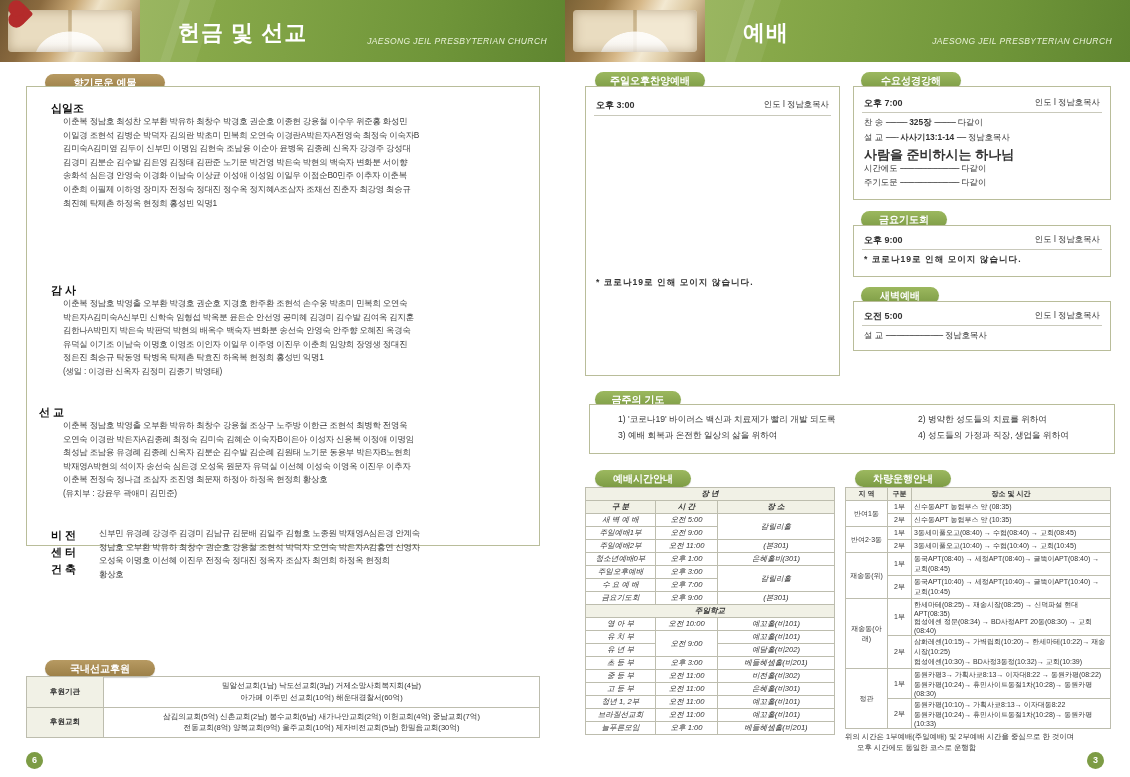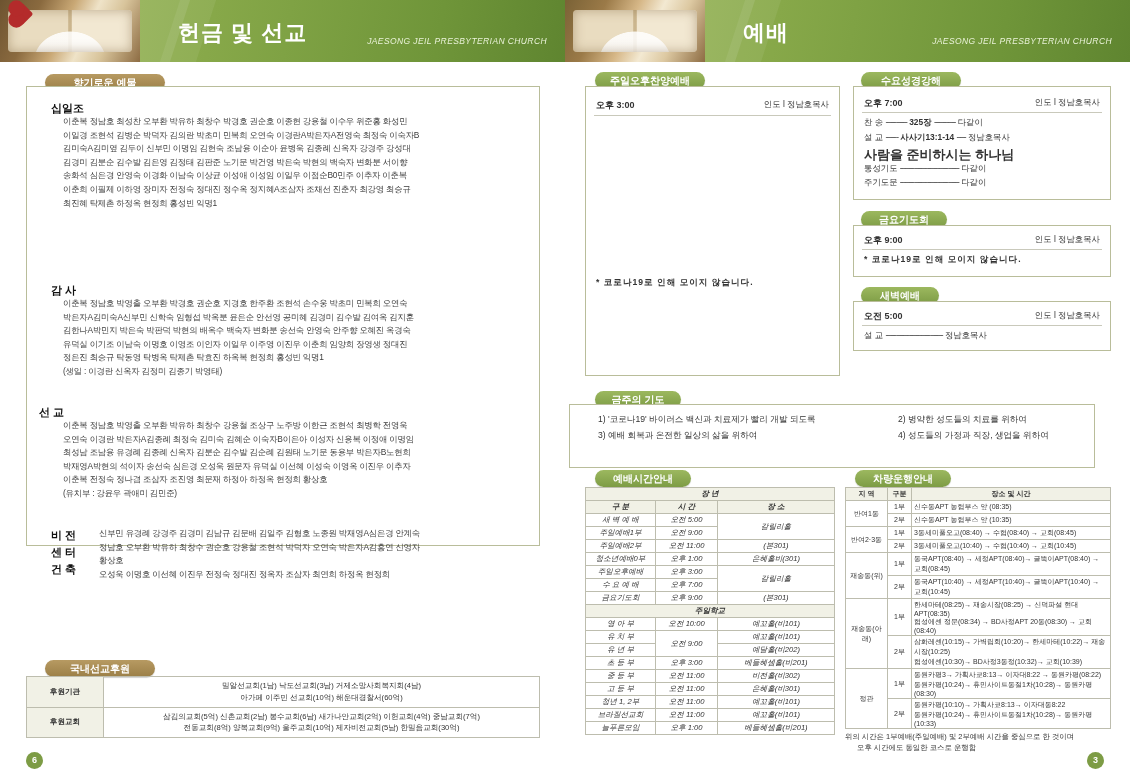--- a/index.html
+++ b/index.html
@@ -153,22 +153,22 @@
     </div>
 
     <div style="position:absolute; left:24px; top:440px; width:44px; line-height:1.55;" class="grp-title">
       <div>비 전</div>
       <div>센 터</div>
       <div>건 축</div>
     </div>
     <div class="names" style="position:absolute; left:72px; top:440px; width:422px;">
       <span style="display:block">신부민 유경례 강경주 김경미 김남규 김문배 김일주 김형호 노종원 박재영A심은경 안계숙</span>
       <span style="display:block">정남호 오부환 박유하 최창수 권순호 강용철 조현석 박덕자 오연숙 박은자A김흥연 신영자</span>
+      <span style="display:block">오성욱 이명호 이선혜 이진우 전정숙 정대진 정옥자 조삼자 최연희 하정옥 현정희</span>
       <span style="display:block">황상호</span>
-      <span style="display:block">오성욱 이명호 이선혜 이진우 전정숙 정대진 정옥자 조삼자 최연희 하정옥 현정희</span>
     </div>
   </div>
 
   <div class="pill brown" style="left:45px; top:660px; width:110px;">국내선교후원</div>
 
   <table style="position:absolute; left:26px; top:676px; width:514px;">
     <tbody>
         <tr>
       <td class="tbl-head" style="width:77px;">후원기관</td>
       <td style="padding:3px 6px;">
@@ -227,21 +227,21 @@
       <span>설    교</span>
       <span class="dash">-------</span>
       <span style="font-weight:bold;">사사기13:1-14</span>
       <span class="dash">-----</span>
       <span>정남호목사</span>
     </div>
 
     <div style="position:absolute; left:10px; top:59px; width:210px; font-size:13px; font-weight:bold;">사람을 준비하시는 하나님</div>
 
     <div style="position:absolute; left:10px; top:76px; right:10px; font-size:8.4px;">
-      <span>통성기도</span>
+      <span>시간에도</span>
       <span class="dash">---------------------------------</span>
       <span>다같이</span>
     </div>
     <div style="position:absolute; left:10px; top:90px; right:10px; font-size:8.4px;">
       <span>주기도문</span>
       <span class="dash">---------------------------------</span>
       <span>다같이</span>
     </div>
   </div>
 
@@ -259,21 +259,21 @@
     <div style="position:absolute; right:10px; top:8px; font-size:8.4px;">인도 l 정남호목사</div>
     <div class="divline" style="position:absolute; left:8px; right:8px; top:23px;"></div>
     <div style="position:absolute; left:10px; top:28px; right:10px; font-size:8.4px;">
       <span>설    교</span>
       <span class="dash">--------------------------------</span>
       <span>정남호목사</span>
     </div>
   </div>
 
   <div class="pill" style="left:30px; top:391px; width:86px;text-decoration:underline;">금주의 기도</div>
-  <div class="box" style="left:4px; top:404px; width:526px; height:64px;">
+  <div class="box" style="left:24px; top:404px; width:526px; height:50px;">
     <div class="prayer-list" style="position:absolute; left:28px; top:6px; width:470px;">
       <div style="display:flex;">
         <span style="width:300px;">1) '코로나19' 바이러스 백신과 치료제가 빨리 개발 되도록</span>
         <span>2) 병약한 성도들의 치료를 위하여</span>
       </div>
       <div style="display:flex;">
         <span style="width:300px;">3) 예배 회복과 온전한 일상의 삶을 위하여</span>
         <span>4) 성도들의 가정과 직장, 생업을 위하여</span>
       </div>
     </div>

